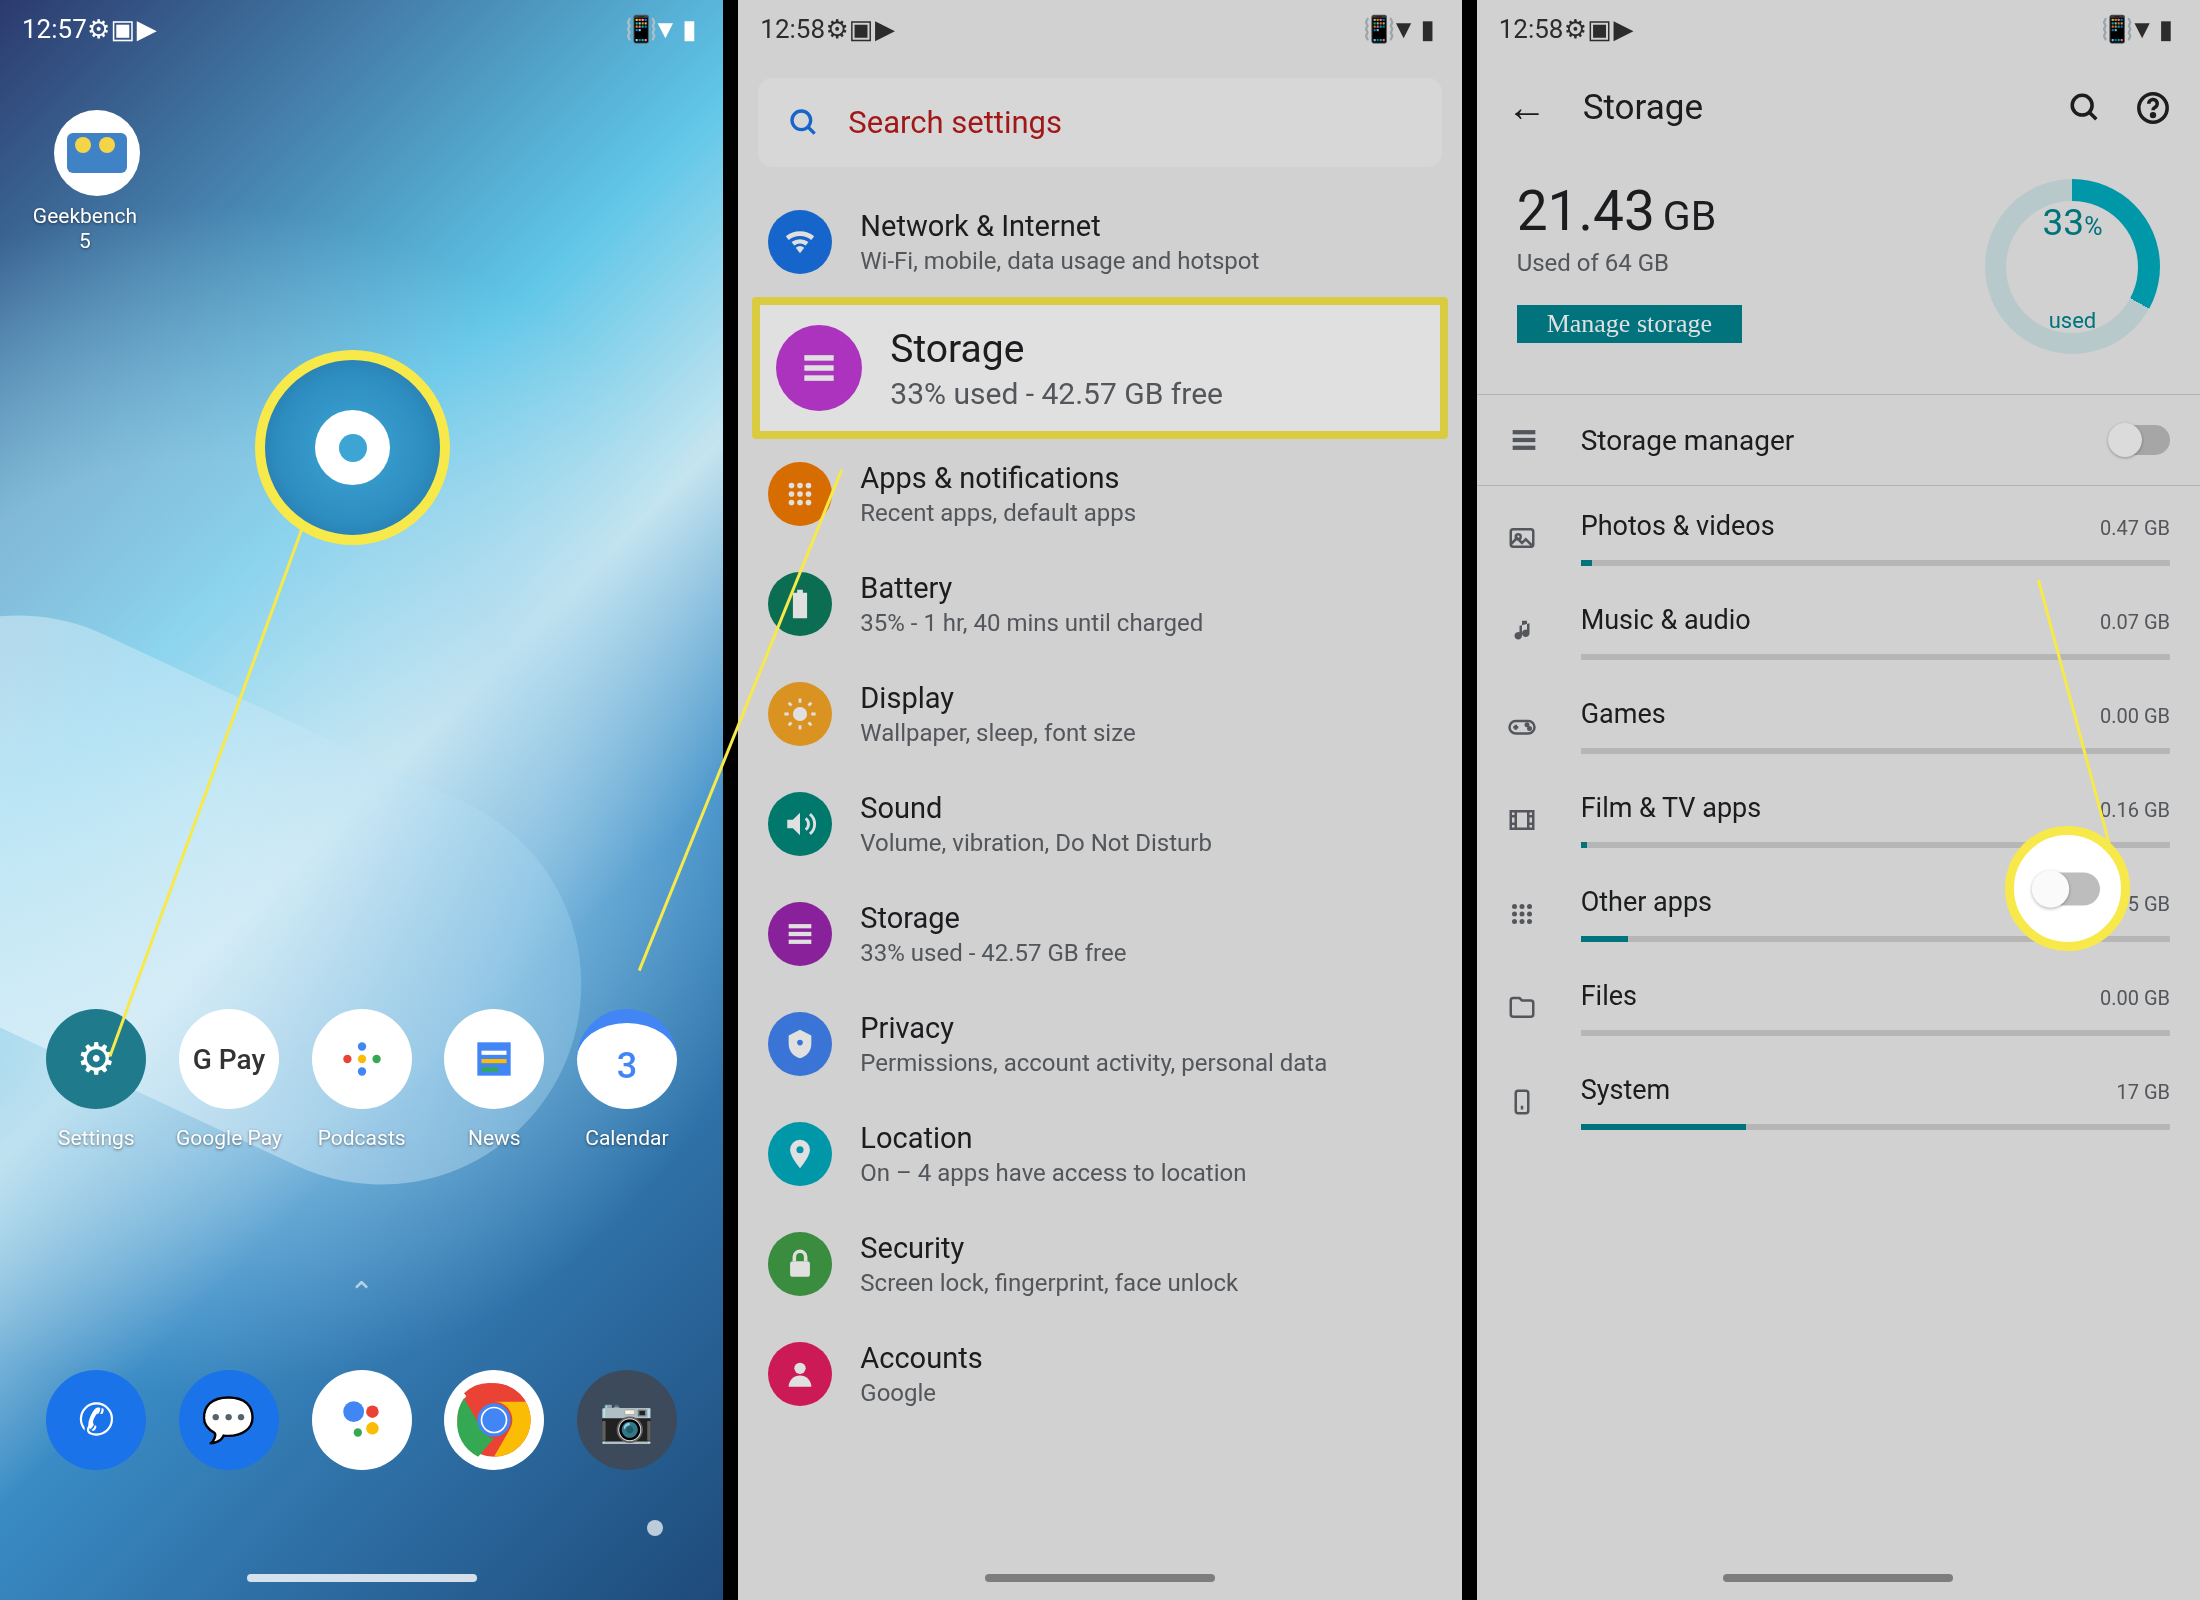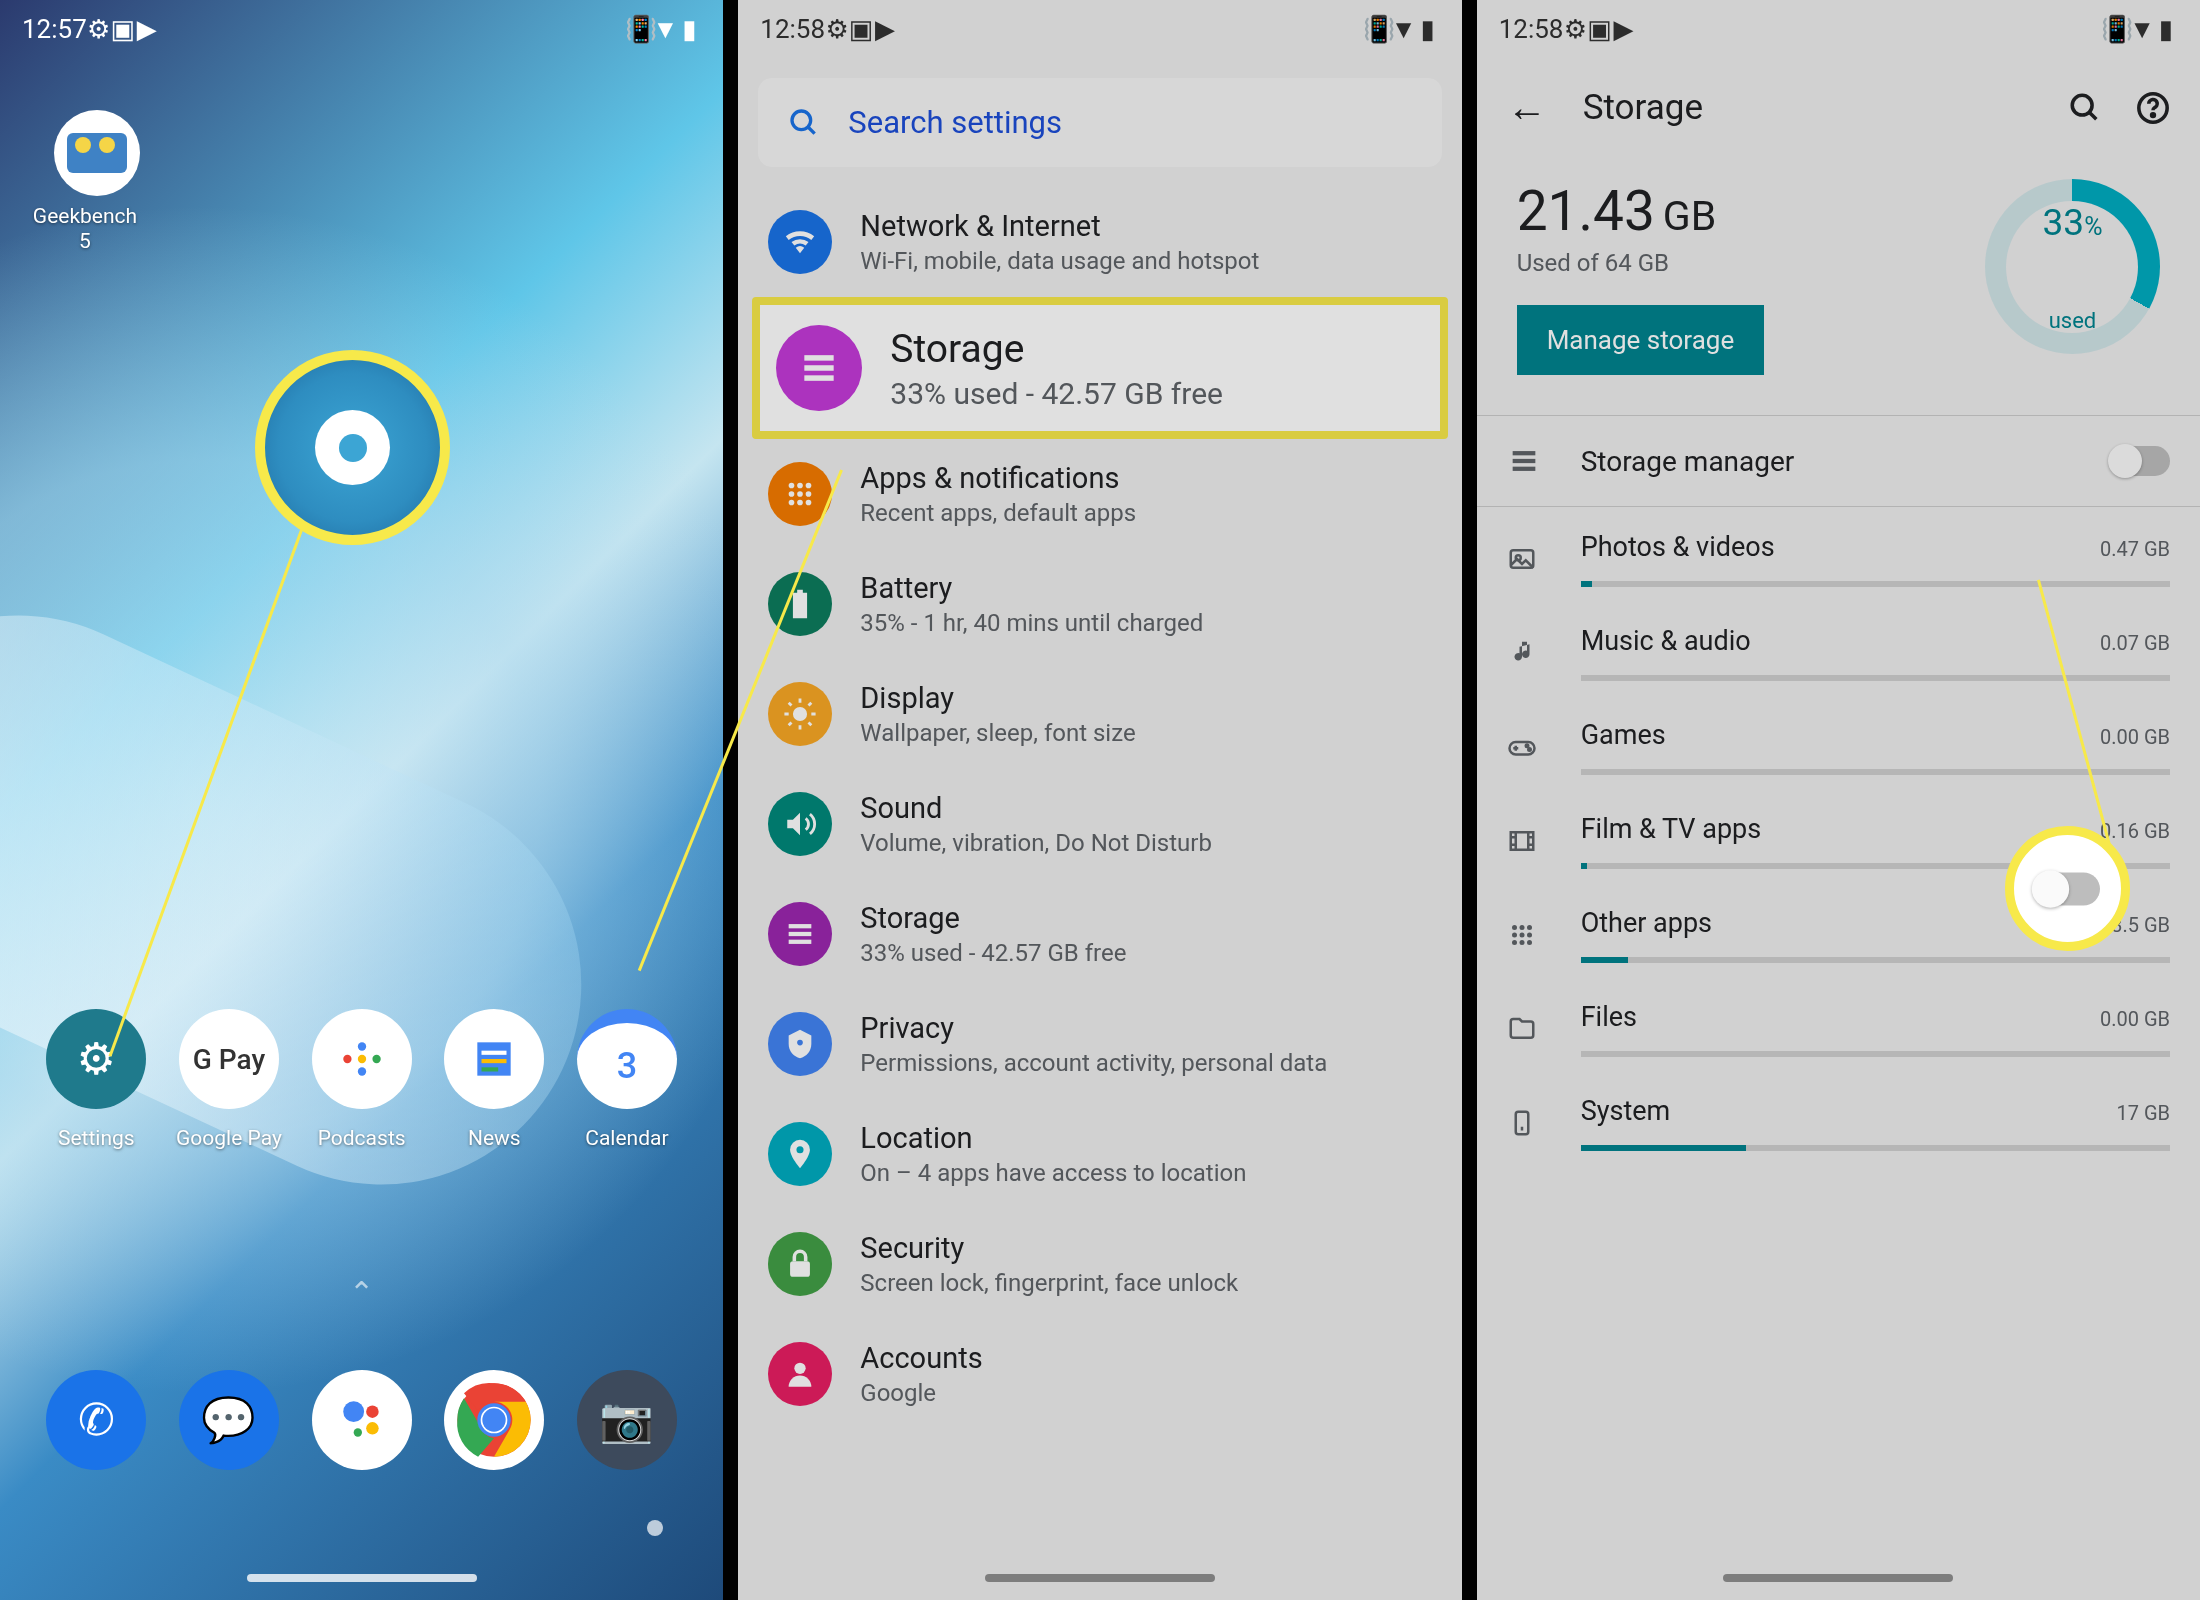--- a/index.html
+++ b/index.html
@@ -54,21 +54,21 @@
 .chevron-up { position: absolute; bottom: 290px; left: 50%; transform: translateX(-50%); color: rgba(255,255,255,0.6); font-size: 30px; z-index: 10; }
 .navbar { position: absolute; bottom: 18px; left: 50%; transform: translateX(-50%); width: 230px; height: 8px; background: rgba(255,255,255,0.8); border-radius: 4px; z-index: 10; }
 .navbar.dark { background: rgba(0,0,0,0.4); }
 .nav-dot { position: absolute; bottom: 64px; right: 60px; width: 16px; height: 16px; border-radius: 50%; background: rgba(255,255,255,0.7); z-index:10; }
 
 
 .phone2, .phone3 { background: #eeeeee; }
 .dim-overlay { position: absolute; inset: 0; background: rgba(0,0,0,0.12); z-index: 50; pointer-events: none; }
 .search-box { margin: 20px 20px 10px; background: #f5f5f5; border-radius: 14px; padding: 26px 30px; display: flex; align-items: center; gap: 28px; position: relative; z-index: 10; }
 .search-icon-svg { color: #1a73e8; }
-.search-text { color: #1d4ed8; font-size: 31px; }
+.search-text { color: #b91c1c; font-size: 31px; }
 
 .settings-list { padding: 10px 0; position: relative; z-index: 10; }
 .setting-item { display: flex; align-items: center; padding: 22px 30px; gap: 28px; }
 .setting-icon { width: 64px; height: 64px; border-radius: 50%; display: flex; align-items: center; justify-content: center; flex-shrink: 0; color: #fff; font-size: 30px; }
 .setting-text { flex: 1; }
 .setting-title { font-size: 29px; color: #202124; margin-bottom: 4px; }
 .setting-sub { font-size: 24px; color: #5f6368; }
 
 .storage-highlight { margin: 0 14px; background: #fff; border: 8px solid #f7e94a; border-radius: 4px; padding: 20px 16px; display: flex; align-items: center; gap: 28px; position: relative; z-index: 60; }
 .storage-highlight .setting-icon { width: 86px; height: 86px; font-size: 40px; }
@@ -93,21 +93,21 @@
 .storage-header { display: flex; align-items: center; padding: 26px 30px 18px; gap: 36px; position: relative; z-index: 10; }
 .back-arrow { font-size: 40px; color: #202124; }
 .storage-title { font-size: 35px; color: #202124; flex: 1; font-weight: 400; }
 .header-icons { display: flex; gap: 34px; font-size: 34px; color: #202124; }
 
 .storage-summary { display: flex; padding: 30px 40px 40px; align-items: flex-start; gap: 40px; position: relative; z-index: 10; }
 .summary-left { flex: 1; }
 .used-text { font-size: 55px; color: #202124; display: flex; align-items: baseline; gap: 8px; }
 .used-text .unit { font-size: 41px; }
 .total-text { font-size: 24px; color: #5f6368; margin-top: 6px; }
-.manage-btn { background: #00838f; color: #fff; padding: 20px 30px; font-size: 26px; border: none; margin-top: 28px; }
+.manage-btn { background: #00838f; color: #fff; padding: 4px 30px; font-size: 26px; border: none; margin-top: 28px; font-family: Liberation Serif, serif; }
 
 .ring-chart { width: 175px; height: 175px; border-radius: 50%; background: conic-gradient(#00acc1 0% 33%, #d1e5e8 33% 100%); display: flex; align-items: center; justify-content: center; position: relative; }
 .ring-inner { width: 132px; height: 132px; border-radius: 50%; background: #eeeeee; display: flex; flex-direction: column; align-items: center; justify-content: space-between; }
 .ring-percent { font-size: 37px; color: #00838f; display: flex; align-items: baseline; }
 .ring-percent .pct { font-size: 25px; }
 .ring-label { font-size: 22px; color: #00838f; }
 
 .divider { height: 1px; background: #ccc; margin: 0; position: relative; z-index: 10; }
 
 .storage-mgr { display: flex; align-items: center; padding: 28px 30px; gap: 30px; position: relative; z-index: 10; }

